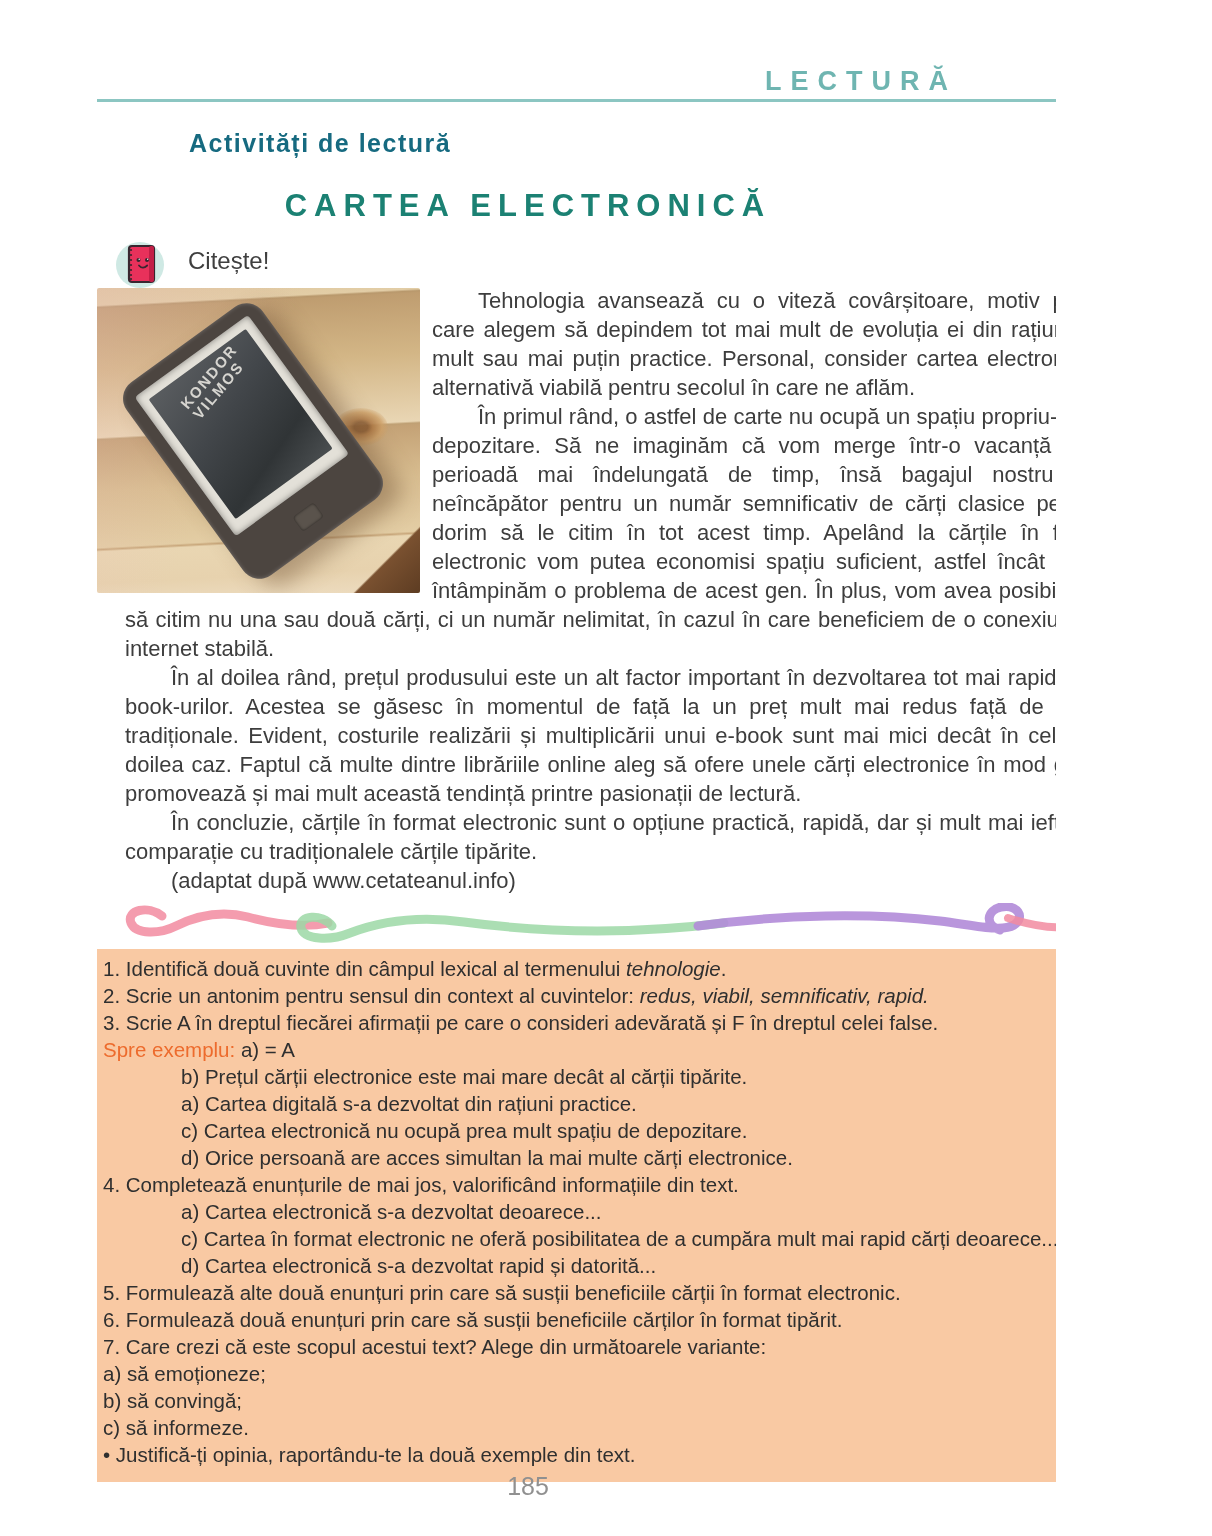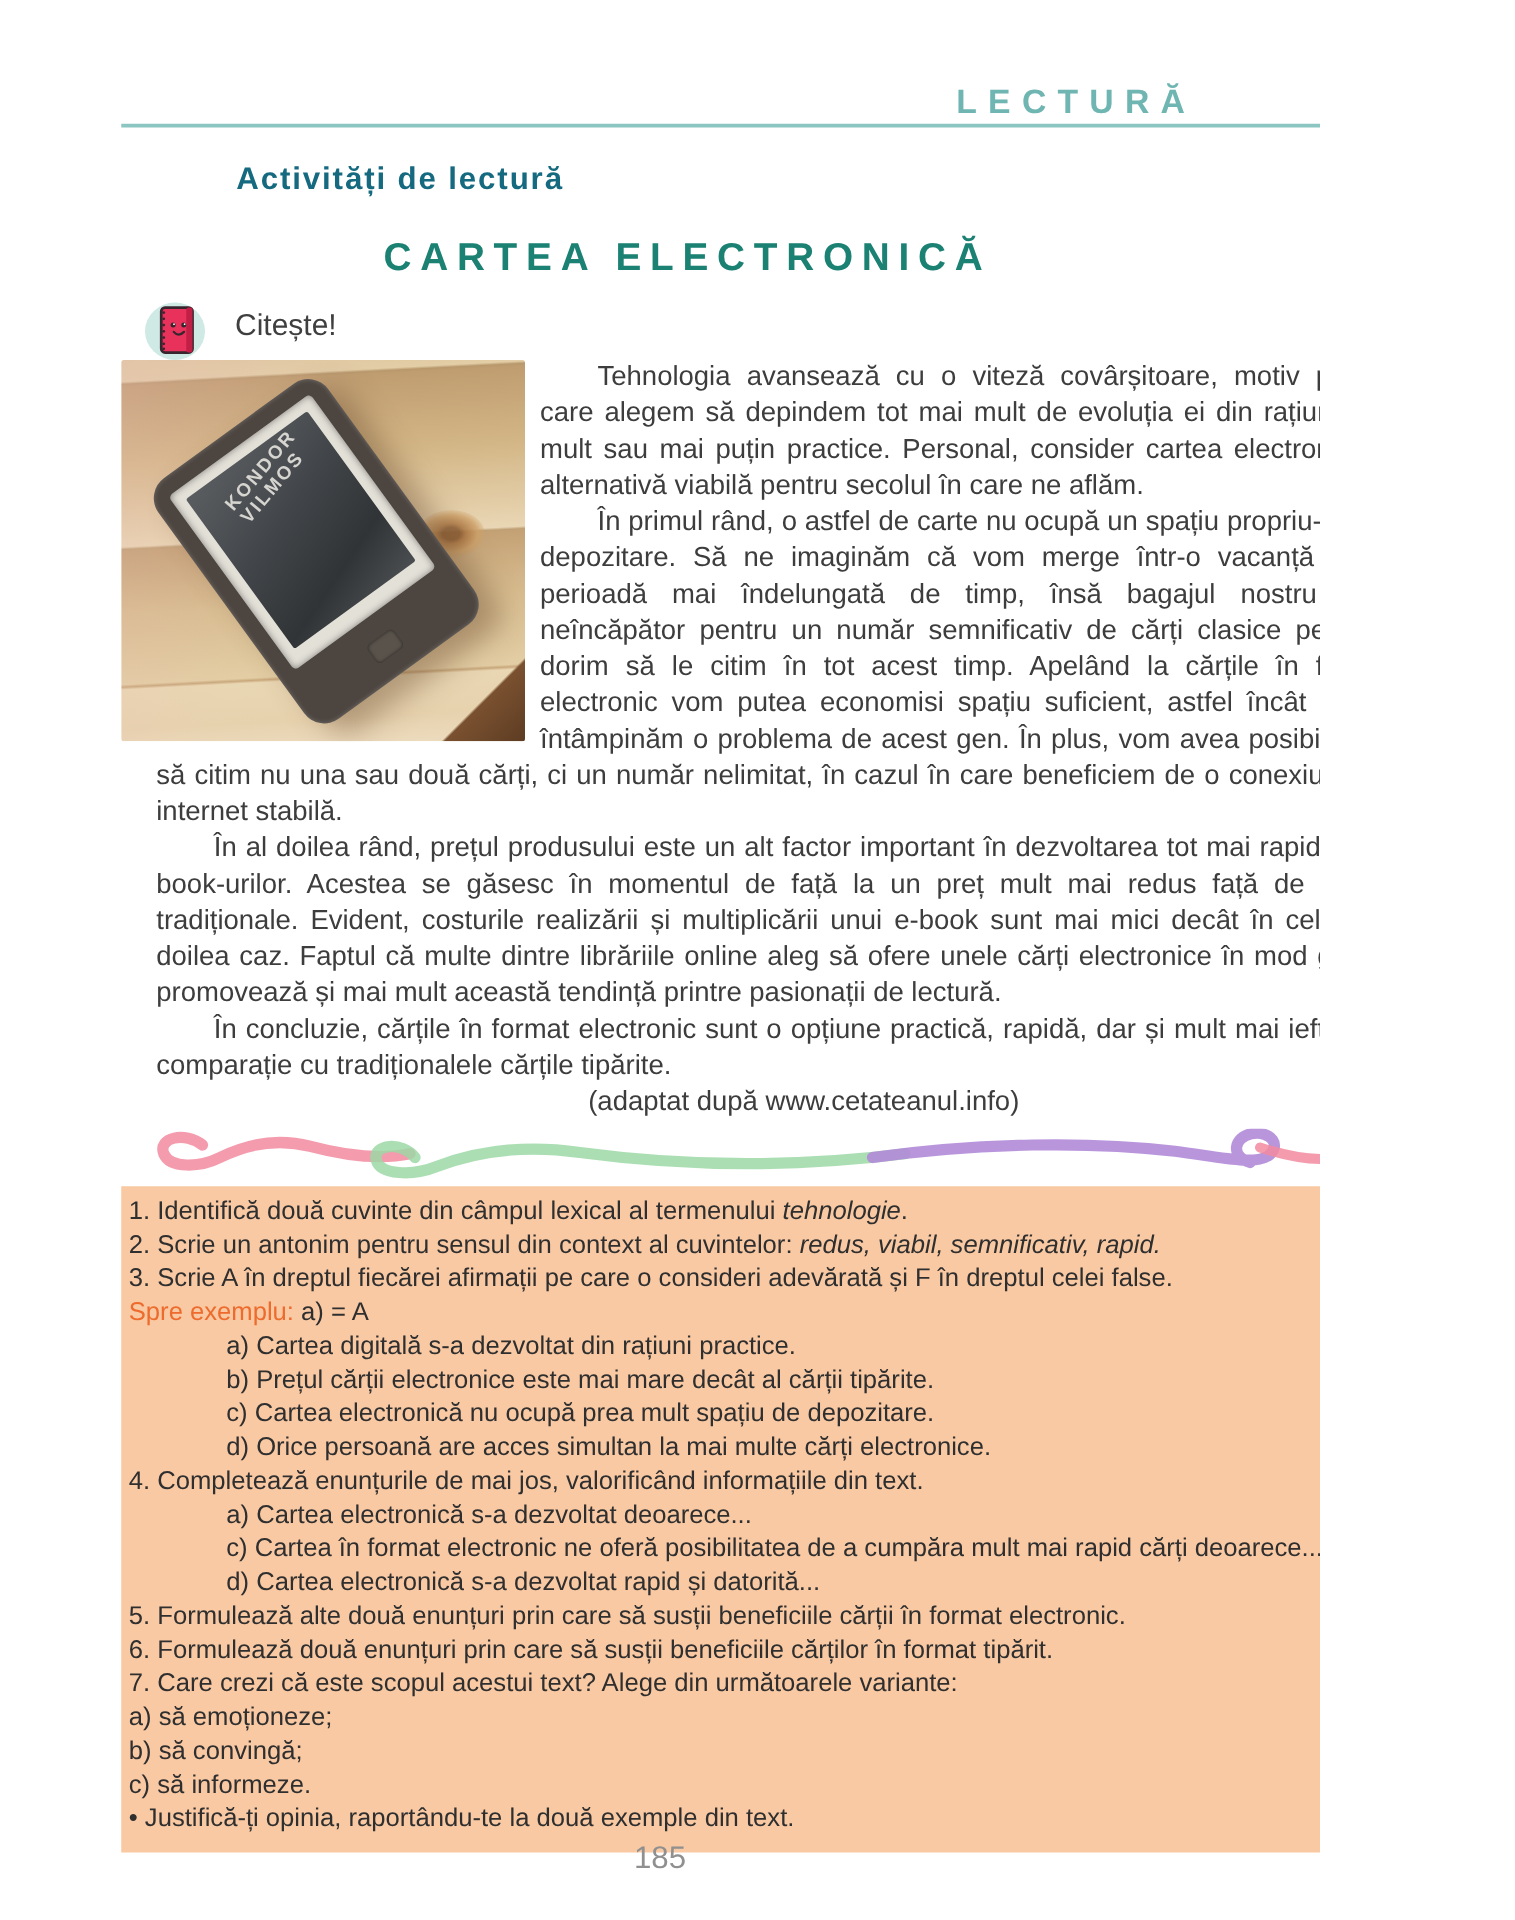--- a/index.html
+++ b/index.html
@@ -24,35 +24,34 @@
   .section-title{
     position:absolute;top:129px;left:189px;
     font-size:25px;font-weight:700;letter-spacing:1.5px;
     color:#166a80;
   }
   .main-title{
     position:absolute;top:188px;left:0;width:100%;
     text-align:center;
     font-size:31px;font-weight:700;letter-spacing:7px;
     color:#1b8173;
-    margin-left:22px;
   }
   
   .read-icon{position:absolute;top:238px;left:112px;width:56px;height:52px;}
   .read-label{
     position:absolute;top:247px;left:188px;
     font-size:24px;color:#3f3f3f;
   }
   
   .content{
     position:absolute;top:286px;left:97px;width:1018px;
     font-size:22px;line-height:29px;text-align:justify;
   }
   .content p{margin:0;text-indent:46px;padding-left:28px;}
-  .attribution{text-align:center;text-indent:0;margin-top:2px;}
+  .attribution{text-align:left;text-indent:0;margin-top:2px;}
   
   .figure{
     float:left;width:323px;height:305px;
     margin:2px 12px 6px 0;
     position:relative;overflow:hidden;border-radius:2px;
     background:
       linear-gradient(115deg, rgba(236,186,186,.30), rgba(236,186,186,0) 45%),
       repeating-linear-gradient(-3deg,
         #eddcc0 0px, #e7d2ae 26px, #e9d6b2 58px, #c9a87c 60px,
         #e3cda4 62px, #d8bd90 118px, #c4a276 168px, #bfa074 170px,
@@ -179,22 +178,22 @@
         <path d="M892,15 C920,24 946,27 963,21 C977,16 985,6 971,2 C958,-1 949,11 960,17 C969,22 977,20 980,16" stroke="#f28ba0" stroke-width="8" opacity="0.85"></path>
       </g>
     </svg>
 
     <div class="exercise-box">
       <div>
           <div class="ex-line"><span>1.  Identifică două cuvinte din câmpul lexical al termenului </span><span class="it">tehnologie</span><span>.</span></div>
           <div class="ex-line"><span>2. Scrie un antonim pentru sensul din context al cuvintelor: </span><span class="it">redus, viabil, semnificativ, rapid.</span></div>
           <div class="ex-line"><span>3. Scrie A în dreptul fiecărei afirmații pe care o consideri adevărată și F în dreptul celei false.</span></div>
           <div class="ex-line"><span class="hl">Spre exemplu: </span><span>a) = A</span></div>
+          <div class="ex-line ex-indent"><span>b) Prețul cărții electronice este mai mare decât al cărții tipărite.</span></div>
           <div class="ex-line ex-indent"><span>a) Cartea digitală s-a dezvoltat din rațiuni practice.</span></div>
-          <div class="ex-line ex-indent"><span>b) Prețul cărții electronice este mai mare decât al cărții tipărite.</span></div>
           <div class="ex-line ex-indent"><span>c) Cartea electronică nu ocupă prea mult spațiu de depozitare.</span></div>
           <div class="ex-line ex-indent"><span>d) Orice persoană are acces simultan la mai multe cărți electronice.</span></div>
           <div class="ex-line"><span>4.  Completează enunțurile de mai jos, valorificând  informațiile din text.</span></div>
           <div class="ex-line ex-indent"><span>a) Cartea electronică s-a dezvoltat deoarece...</span></div>
           <div class="ex-line ex-indent"><span>c) Cartea în format electronic ne oferă posibilitatea de a cumpăra mult mai rapid cărți deoarece...</span></div>
           <div class="ex-line ex-indent"><span>d) Cartea electronică s-a dezvoltat rapid și datorită...</span></div>
           <div class="ex-line"><span>5. Formulează alte două enunțuri prin care să susții beneficiile cărții în format electronic.</span></div>
           <div class="ex-line"><span>6. Formulează două enunțuri prin care să susții beneficiile cărților în format tipărit.</span></div>
           <div class="ex-line"><span>7. Care crezi că este scopul acestui text? Alege din următoarele variante:</span></div>
           <div class="ex-line"><span>a) să emoționeze;</span></div>

